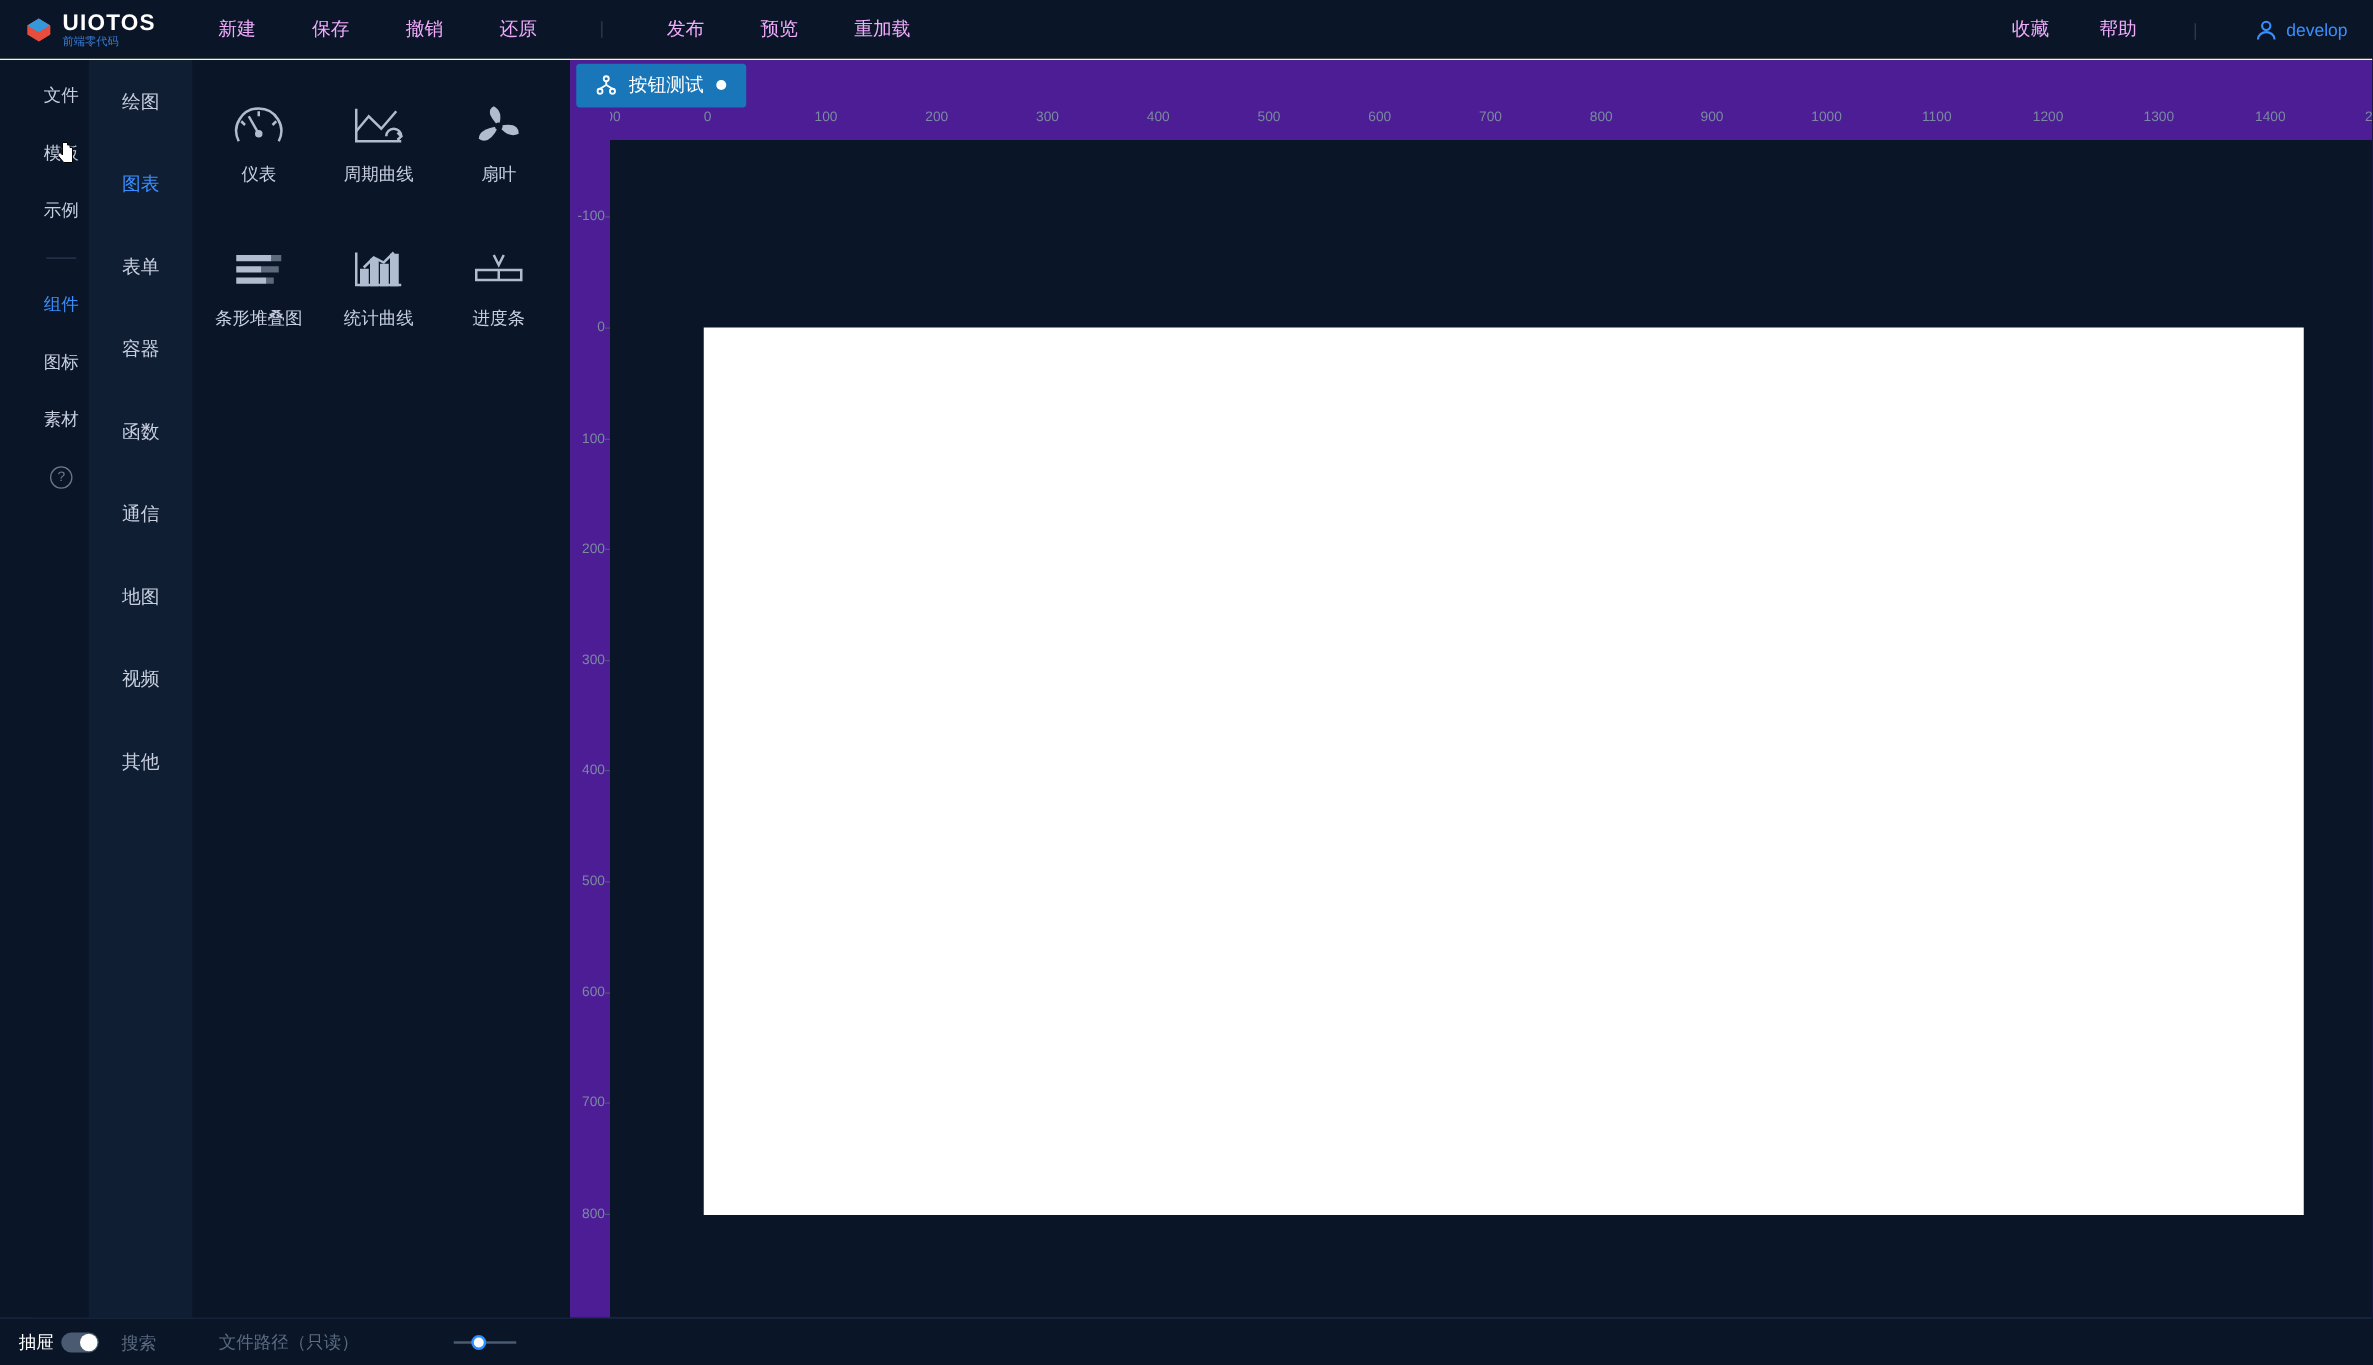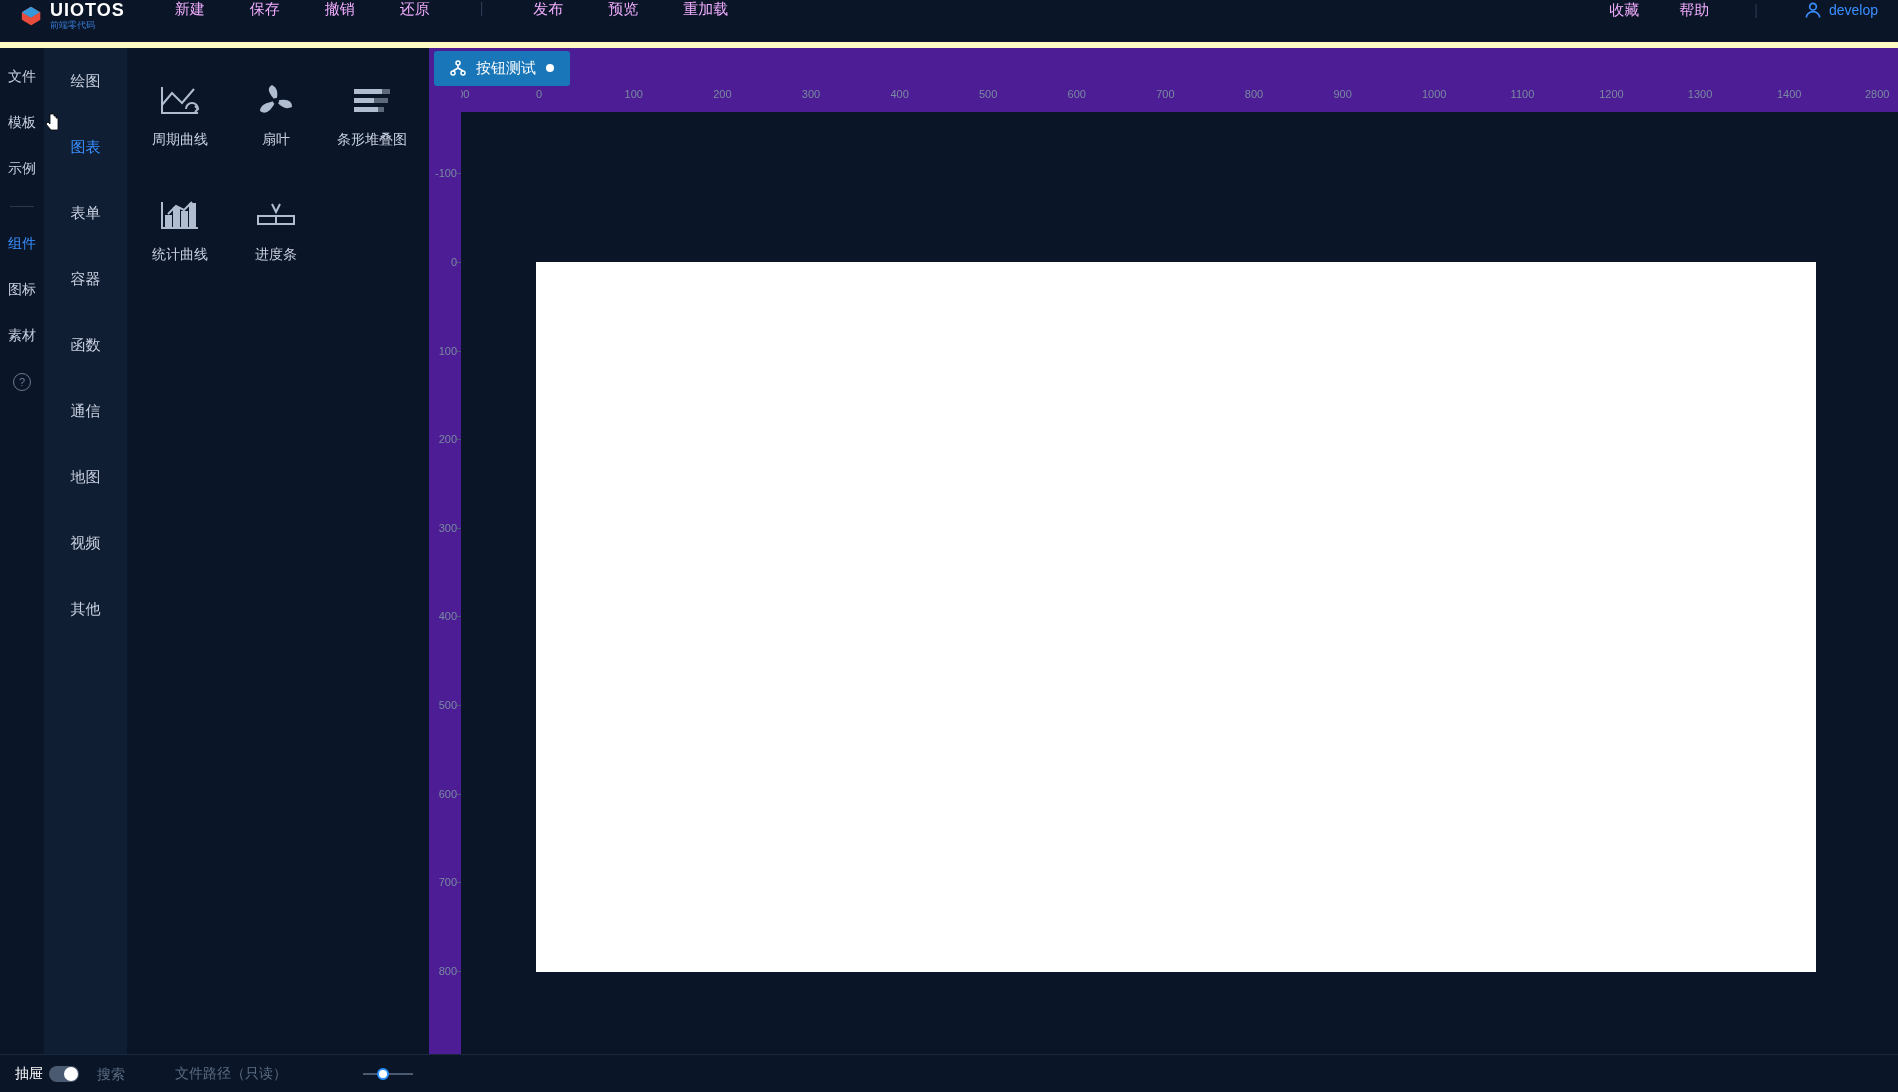--- a/index.html
+++ b/index.html
@@ -8,37 +8,37 @@
   background: #0a1628;
   color: #c8d0e0;
   width: 1898px;
   height: 1092px;
   overflow: hidden;
   font-size: 14px;
 }
 .header {
   height: 48px;
   display: flex;
-  align-items: flex-start;
+  align-items: center;
   padding: 0 20px;
   background: #0a1628;
-  border-bottom: 6px solid #fef9c3;
+  border-bottom: 1px solid #fef9c3;
 }
 .logo-wrap { display: flex; align-items: center; gap: 8px; margin-right: 50px; }
 .logo-cube { width: 22px; height: 22px; }
 .logo-text { color: #fff; font-weight: 600; font-size: 18px; letter-spacing: 1px; }
 .logo-sub { font-size: 9px; color: #3a7bd5; margin-top: -2px; }
 .menu { display: flex; gap: 45px; }
 .menu-item { color: #f0abfc; cursor: pointer; font-size: 15px; }
 .menu-divider { color: #2a3850; margin: 0 5px; }
 .header-right { margin-left: auto; display: flex; align-items: center; gap: 40px; }
 .user-wrap { display: flex; align-items: center; gap: 6px; color: #3a8fff; }
 .user-icon { width: 20px; height: 20px; }
 
-.main { display: flex; height: calc(100% - 48px - 38px); }
+.main { display: flex; height: calc(100% - 48px - 38px); padding-left: 27px; }
 .sidebar-1 { width: 44px; background: #0a1628; display: flex; flex-direction: column; align-items: center; padding-top: 20px; gap: 28px; font-size: 14px; }
 .sb1-item { color: #c8d0e0; cursor: pointer; writing-mode: horizontal-tb; text-align: center; }
 .sb1-item.active { color: #3a8fff; }
 .sb1-divider { width: 24px; height: 1px; background: #2a3850; }
 .help-icon { width: 18px; height: 18px; border: 1px solid #6a7890; border-radius: 50%; display: flex; align-items: center; justify-content: center; font-size: 11px; color: #6a7890; cursor: pointer; }
 
 .sidebar-2 { width: 83px; background: #101e33; display: flex; flex-direction: column; }
 .sb2-item { height: 66px; display: flex; align-items: center; justify-content: center; color: #c8d0e0; cursor: pointer; font-size: 15px; }
 .sb2-item.active { color: #3a8fff; }
 
@@ -138,20 +138,33 @@
     <div class="sb2-item">表单</div>
     <div class="sb2-item">容器</div>
     <div class="sb2-item">函数</div>
     <div class="sb2-item">通信</div>
     <div class="sb2-item">地图</div>
     <div class="sb2-item">视频</div>
     <div class="sb2-item">其他</div>
   </div>
 
   <div class="comp-panel">
+    <div class="comp-item">
+      <div class="comp-icon">
+        <svg viewBox="0 0 44 36" fill="none" stroke="#b0bdd0" stroke-width="2">
+          <path d="M6 30 A18 18 0 1 1 38 30"></path>
+            <line x1="22" y1="24" x2="14" y2="10"></line>
+            <circle cx="22" cy="24" r="2" fill="#b0bdd0"></circle>
+          <line x1="8" y1="14" x2="11" y2="17"></line>
+            <line x1="22" y1="6" x2="22" y2="10"></line>
+            <line x1="36" y1="14" x2="33" y2="17"></line>
+        </svg>
+      </div>
+      <div class="comp-label">仪表</div>
+    </div>
     <div class="comp-item">
       <div class="comp-icon">
         <svg viewBox="0 0 44 36" fill="none" stroke="#b0bdd0" stroke-width="2">
           <polyline points="4,4 4,30 40,30"></polyline>
             <polyline points="4,22 14,10 24,20 36,6"></polyline>
           <path d="M28 26 A6 6 0 1 1 40 26"></path>
             <polyline points="37,23 40,26 37,29"></polyline>
         </svg>
       </div>
       <div class="comp-label">周期曲线</div>

